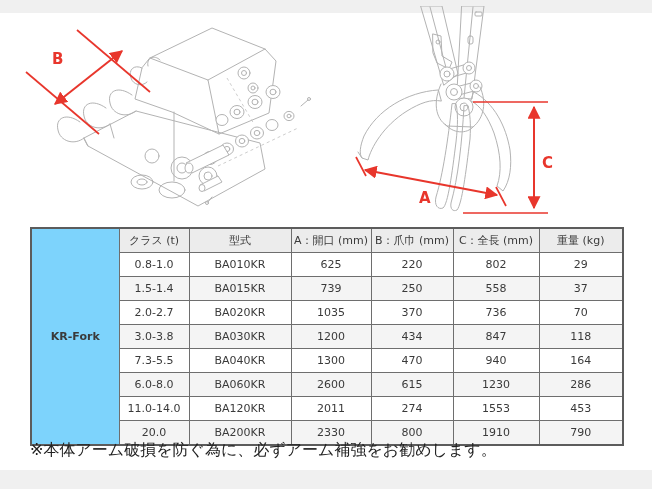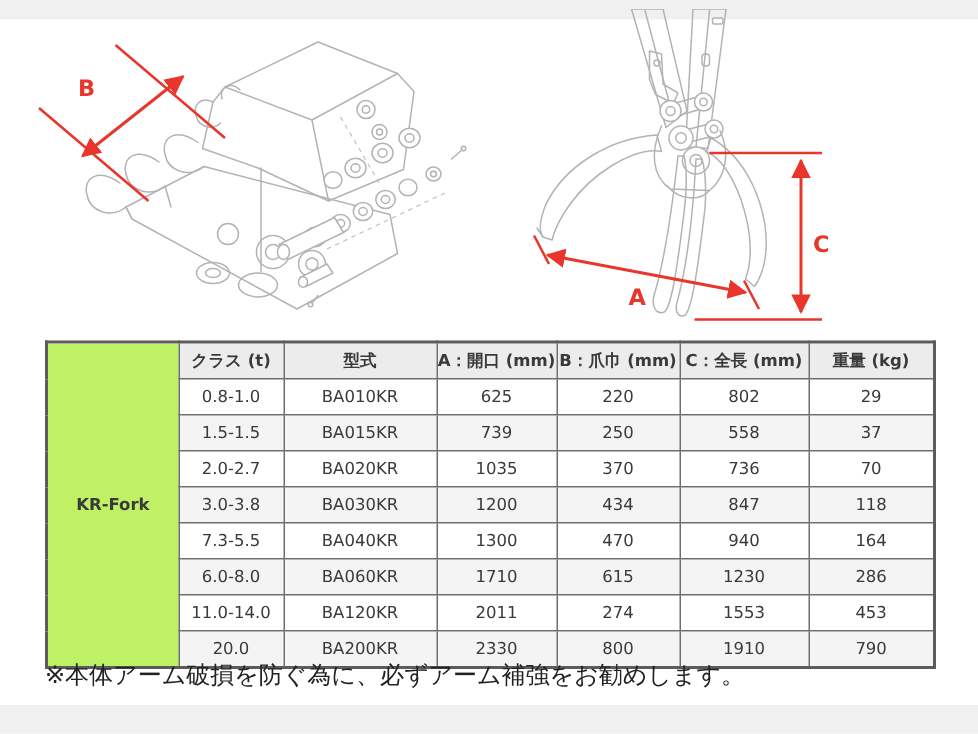--- a/index.html
+++ b/index.html
@@ -26,23 +26,23 @@
   table.spec {
     position:absolute; left:30px; top:227px; width:592px;
     border-collapse:collapse; table-layout:fixed; background:#ffffff;
     border:2px solid #5c5c5c;
   }
   table.spec th, table.spec td {
     border:1px solid #6e6e6e; font-size:11px; color:#3a3a3a;
     text-align:center; vertical-align:middle; padding:0; height:23px;
     overflow:hidden; white-space:nowrap;
   }
-  table.spec th { background:#ececec; font-weight:bold; }
+  table.spec th { background:#ececec; font-weight:normal; }
   td.group-cell {
-    font-weight:bold; font-size:13px; color:#1f1f1f; background:#bef264;
+    font-weight:bold; font-size:13px; color:#1f1f1f; background:#7dd3fc;
   }
   tr.alt td { background:#f4f4f4; }
 
   .notes {
     position:absolute; left:30px; top:438px; width:560px;
     font-size:16px; color:#222; line-height:1.45;
   }
 </style>
 </head>
 <body>
@@ -206,21 +206,21 @@
       </tr>
       <tr>
         <td>0.8-1.0</td>
         <td>BA010KR</td>
         <td>625</td>
         <td>220</td>
         <td>802</td>
         <td>29</td>
       </tr>
       <tr class="alt">
-        <td>1.5-1.5</td>
+        <td>1.5-1.4</td>
         <td>BA015KR</td>
         <td>739</td>
         <td>250</td>
         <td>558</td>
         <td>37</td>
       </tr>
       <tr>
         <td>2.0-2.7</td>
         <td>BA020KR</td>
         <td>1035</td>
@@ -240,21 +240,21 @@
         <td>7.3-5.5</td>
         <td>BA040KR</td>
         <td>1300</td>
         <td>470</td>
         <td>940</td>
         <td>164</td>
       </tr>
       <tr class="alt">
         <td>6.0-8.0</td>
         <td>BA060KR</td>
-        <td>1710</td>
+        <td>2600</td>
         <td>615</td>
         <td>1230</td>
         <td>286</td>
       </tr>
       <tr>
         <td>11.0-14.0</td>
         <td>BA120KR</td>
         <td>2011</td>
         <td>274</td>
         <td>1553</td>

